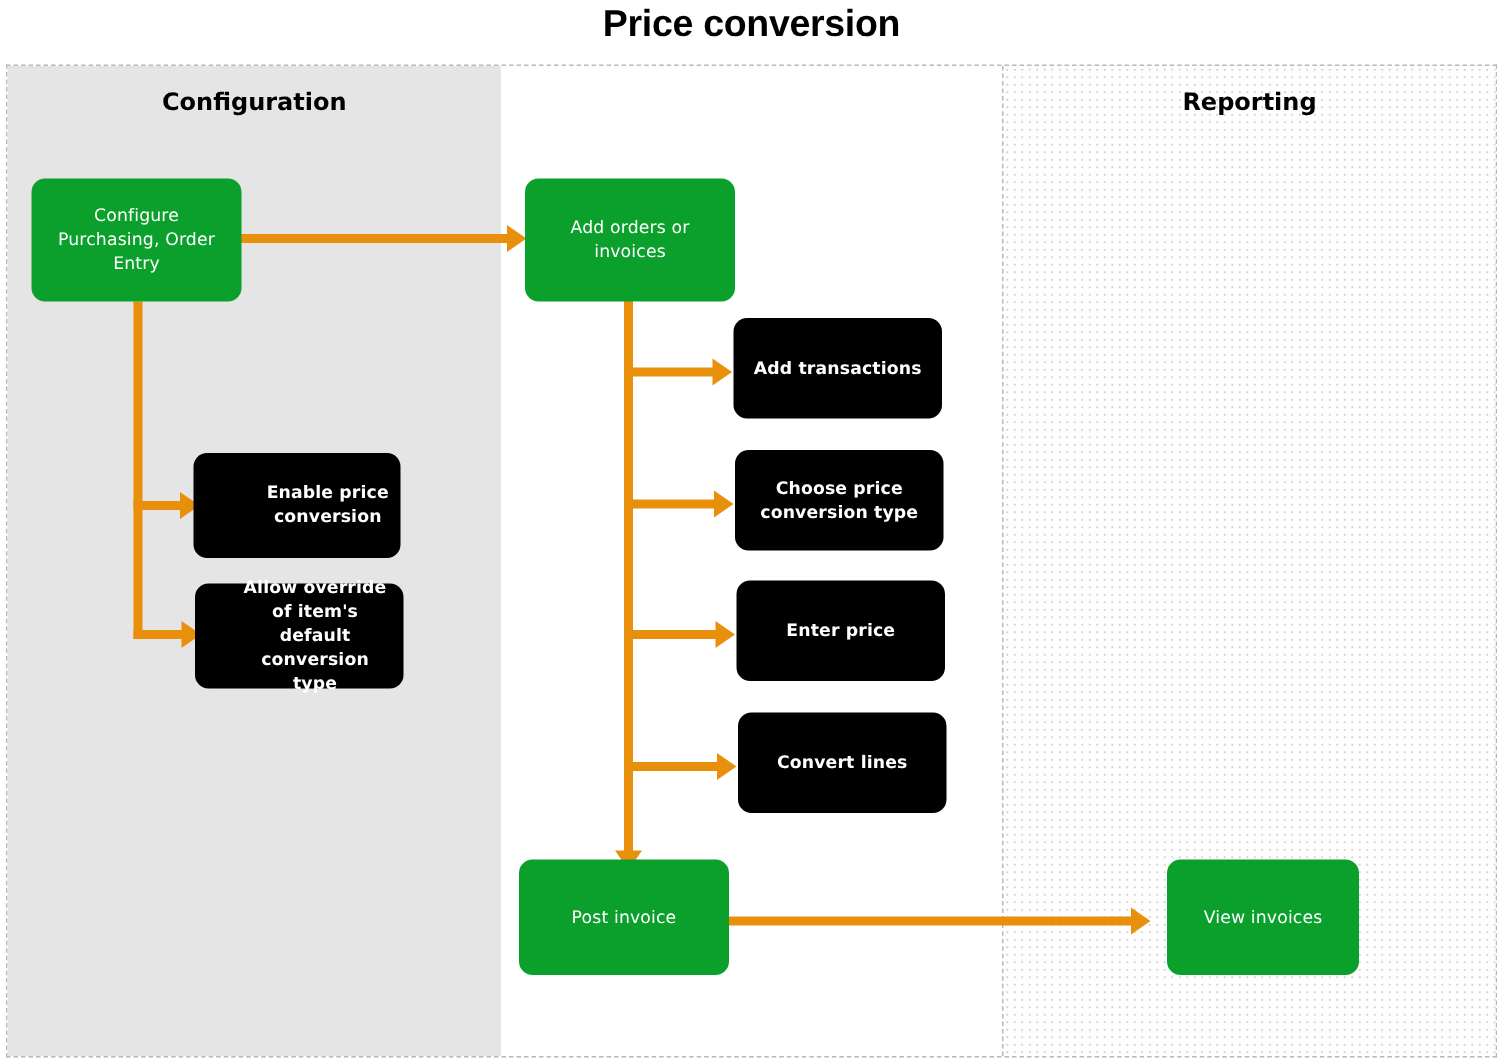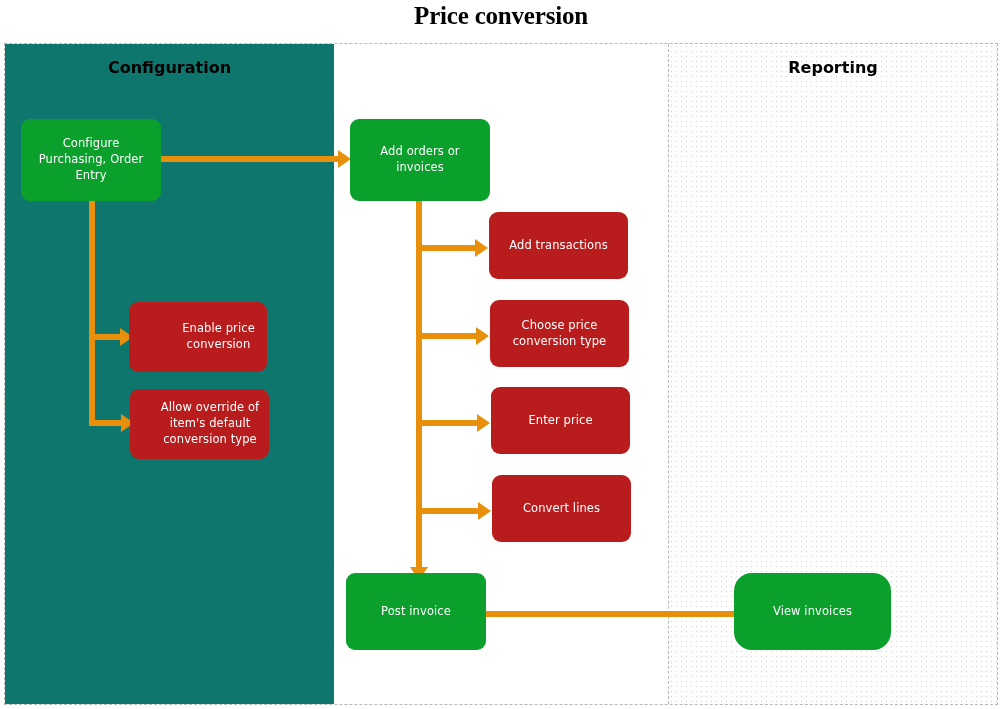--- a/index.html
+++ b/index.html
@@ -24,21 +24,21 @@
   .diagram-title {
     position: absolute;
     left: 0;
     top: 2px;
     width: 1002px;
     text-align: center;
     font-size: 25px;
     font-weight: bold;
     color: #000000;
     letter-spacing: -0.2px;
-    font-family: Liberation Serif, serif;
+    font-family: Liberation Sans, sans-serif;
   }
 
   
   .lane-container {
     position: absolute;
     left: 4px;
     top: 43px;
     width: 994px;
     height: 662px;
     box-sizing: border-box;
@@ -46,21 +46,21 @@
     background: #ffffff;
   }
 
   .lane {
     position: absolute;
     top: 0;
     bottom: 0;
     box-sizing: border-box;
   }
   .lane.lane-plain {
-    background: #0f766e;
+    background: #e5e5e5;
   }
   
   .lane.lane-dotted {
     background-color: #fefefe;
     background-image:
       radial-gradient(#d2d2d2 0.8px, transparent 0.9px);
     background-size: 5px 5px;
     background-position: 0 0;
   }
   .lane + .lane {
@@ -87,21 +87,21 @@
     align-items: center;
     justify-content: center;
     text-align: center;
     color: #ffffff;
     font-size: 11.5px;
     line-height: 1.38;
     padding: 4px 7px;
     letter-spacing: 0.1px;
   }
   .node.green { background: #0BA02C; }
-  .node.blue  { background: #b91c1c; }
+  .node.blue  { background: #000000; font-weight: bold; }
 
   
   .conn {
     position: absolute;
     background: #E8900C;
   }
   .conn-h { height: 6px; }
   .conn-v { width: 6px; }
 
   .arrow-right {
@@ -195,18 +195,18 @@
     </div>
 
     <div class="node blue" style="left:486px; top:343px; width:139px; height:67px;">
       <span>Enter price</span>
     </div>
 
     <div class="node green" style="left:341px; top:529px; width:140px; height:77px;">
       <span>Post invoice</span>
     </div>
 
-    <div class="node green" style="left:729px; top:529px; width:157px; height:77px;border-radius:18px;">
+    <div class="node green" style="left:773px; top:529px; width:128px; height:77px;">
       <span>View invoices</span>
     </div>
 
   </div>
 </div>
 
 </body></html>

